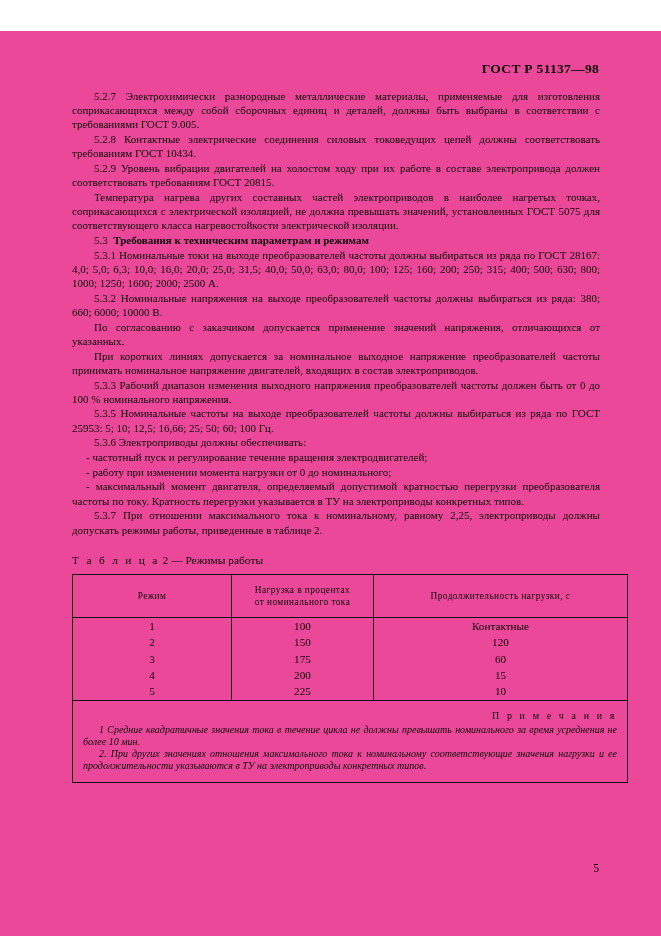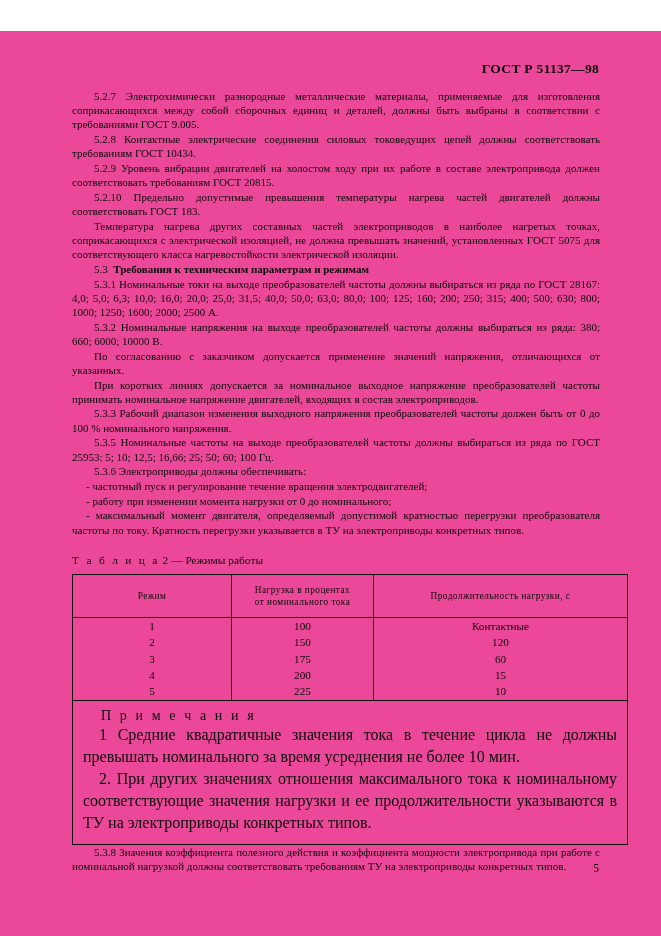--- a/index.html
+++ b/index.html
@@ -101,32 +101,34 @@
   td.stack:last-child  { border-right: 1.6px solid #111; }
   td.stack div { white-space: nowrap; }
   tr.notes-row td {
     border-top: 1.9px solid #111;
     border-left: 1.6px solid #111;
     border-right: 1.6px solid #111;
     border-bottom: 1.6px solid #111;
     padding: 8px 10px 10px 10px;
   }
   .notes-title {
-    font-size: 14px;
+    font-size: 10px;
     line-height: 14px;
     margin: 0 0 1px 0;
     text-indent: 18px;
     letter-spacing: 2.6px;
+    text-align: right;
   }
   p.note {
     margin: 0;
-    font-size: 16px;
-    line-height: 22px;
+    font-size: 10px;
+    line-height: 12px;
     text-align: justify;
     text-indent: 16px;
+    font-style: italic;
   }
   .after-table {
     margin-top: 19px;
   }
   .page-number {
     position: absolute;
     right: 62px;
     bottom: 92px;
     font-size: 11.6px;
   }
@@ -136,37 +138,37 @@
 
 <div class="page">
 
   <div class="doc-header">ГОСТ Р 51137—98</div>
 
   <div class="body-col">
 
     <p class="para">5.2.7  Электрохимически разнородные металлические материалы, применяемые для изготовле­ния соприкасающихся между собой сборочных единиц и деталей, должны быть выбраны в соответ­ствии с требованиями ГОСТ 9.005.</p>
     <p class="para">5.2.8  Контактные электрические соединения силовых токоведущих цепей должны соответст­вовать требованиям ГОСТ 10434.</p>
     <p class="para">5.2.9  Уровень вибрации двигателей на холостом ходу при их работе в составе электропривода должен соответствовать требованиям ГОСТ 20815.</p>
-    <p class="para">5.2.10  Предельно допустимые превышения температуры нагрева частей двигателей должны соответствовать ГОСТ 183.</p>
     <p class="para">Температура нагрева других составных частей электроприводов в наиболее нагретых точках, соприкасающихся с электрической изоляцией, не должна превышать значений, установленных ГОСТ 5075 для соответствующего класса нагревостойкости электрической изоляции.</p>
 
     <p class="para">
       <span>5.3</span><span>&nbsp; </span><span class="bold-run">Требования к техническим параметрам и режимам</span>
     </p>
 
     <p class="para">5.3.1  Номинальные токи на выходе преобразователей частоты должны выбираться из ряда по ГОСТ 28167: 4,0; 5,0; 6,3; 10,0; 16,0; 20,0; 25,0; 31,5; 40,0; 50,0; 63,0; 80,0; 100; 125; 160; 200; 250; 315; 400; 500; 630; 800; 1000; 1250; 1600; 2000; 2500 А.</p>
     <p class="para">5.3.2  Номинальные напряжения на выходе преобразователей частоты должны выбираться из ряда: 380; 660; 6000; 10000 В.</p>
     <p class="para">По согласованию с заказчиком допускается применение значений напряжения, отличающихся от указанных.</p>
     <p class="para">При коротких линиях допускается за номинальное выходное напряжение преобразователей частоты принимать номинальное напряжение двигателей, входящих в состав электроприводов.</p>
     <p class="para">5.3.3  Рабочий диапазон изменения выходного напряжения преобразователей частоты должен быть от 0 до 100 % номинального напряжения.</p>
     <p class="para">5.3.5  Номинальные частоты на выходе преобразователей частоты должны выбираться из ряда по ГОСТ 25953: 5; 10; 12,5; 16,66; 25; 50; 60; 100 Гц.</p>
     <p class="para">5.3.6  Электроприводы должны обеспечивать:</p>
     <p class="para dash">- частотный пуск и регулирование течение вращения электродвигателей;</p>
     <p class="para dash">- работу при изменении момента нагрузки от 0 до номинального;</p>
     <p class="para dash">- максимальный момент двигателя, определяемый допустимой кратностью перегрузки преобразо­вателя частоты по току. Кратность перегрузки указывается в ТУ на электроприводы конкретных типов.</p>
+    <p class="para">5.3.7  При отношении максимального тока к номинальному, равному 2,25, электроприводы должны допускать режимы работы, приведенные в таблице 2.</p>
 
     <div class="table-caption">
       <span class="sp">Т а б л и ц а</span><span>&nbsp;</span><span>2</span><span>&nbsp;</span><span>—</span><span>&nbsp;</span><span>Режимы работы</span>
     </div>
 
     <table class="modes">
       <thead>
         <tr>
           <th class="col-mode">
             <div>Режим</div>
@@ -207,19 +209,18 @@
         <tr class="notes-row">
           <td colspan="3">
             <div class="notes-title">П р и м е ч а н и я</div>
             <p class="note">1 Средние квадратичные значения тока в течение цикла не должны превышать номинального за время усреднения не более 10 мин.</p>
             <p class="note">2. При других значениях отношения максимального тока к номинальному соответствующие значения нагрузки и ее продолжительности указываются в ТУ на электроприводы конкретных типов.</p>
           </td>
         </tr>
       </tbody>
     </table>
 
-    <p class="para after-table">5.3.8  Значения коэффициента полезного действия и коэффициента мощности электропривода при работе с номинальной нагрузкой должны соответствовать требованиям ТУ на электроприводы конкретных типов.</p>
 
   </div>
 
   <div class="page-number">5</div>
 
 </div>
 
 </body></html>

